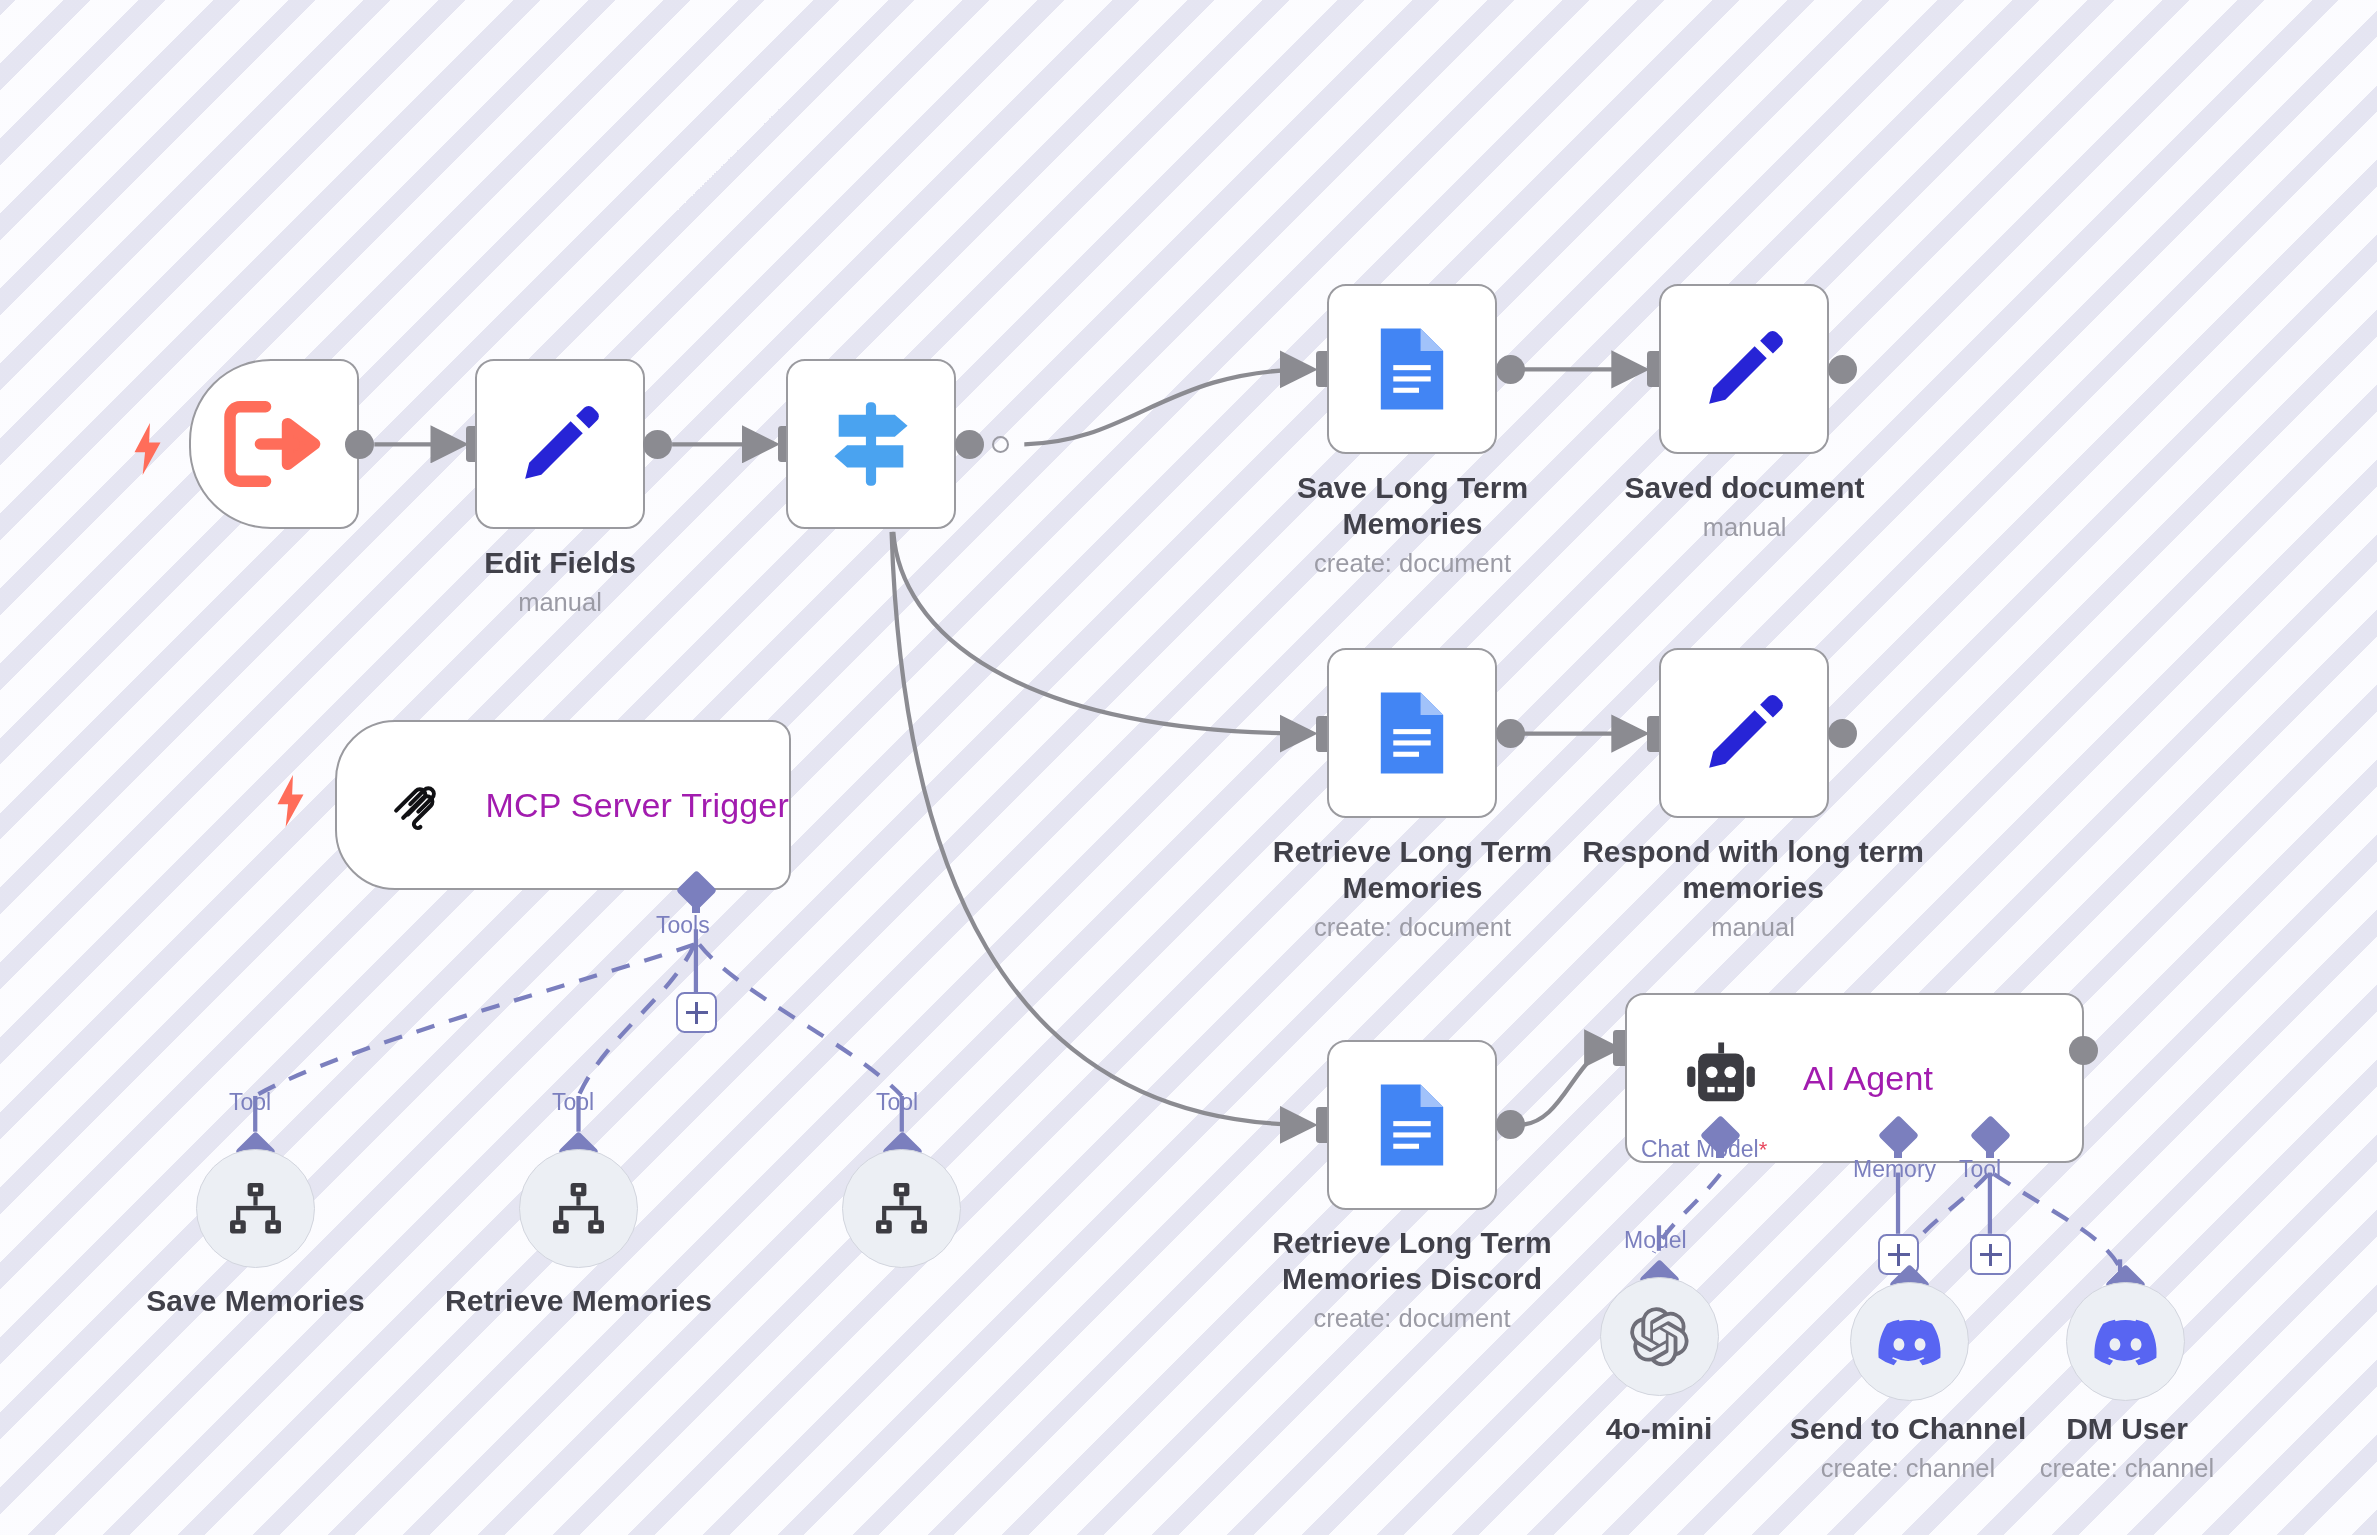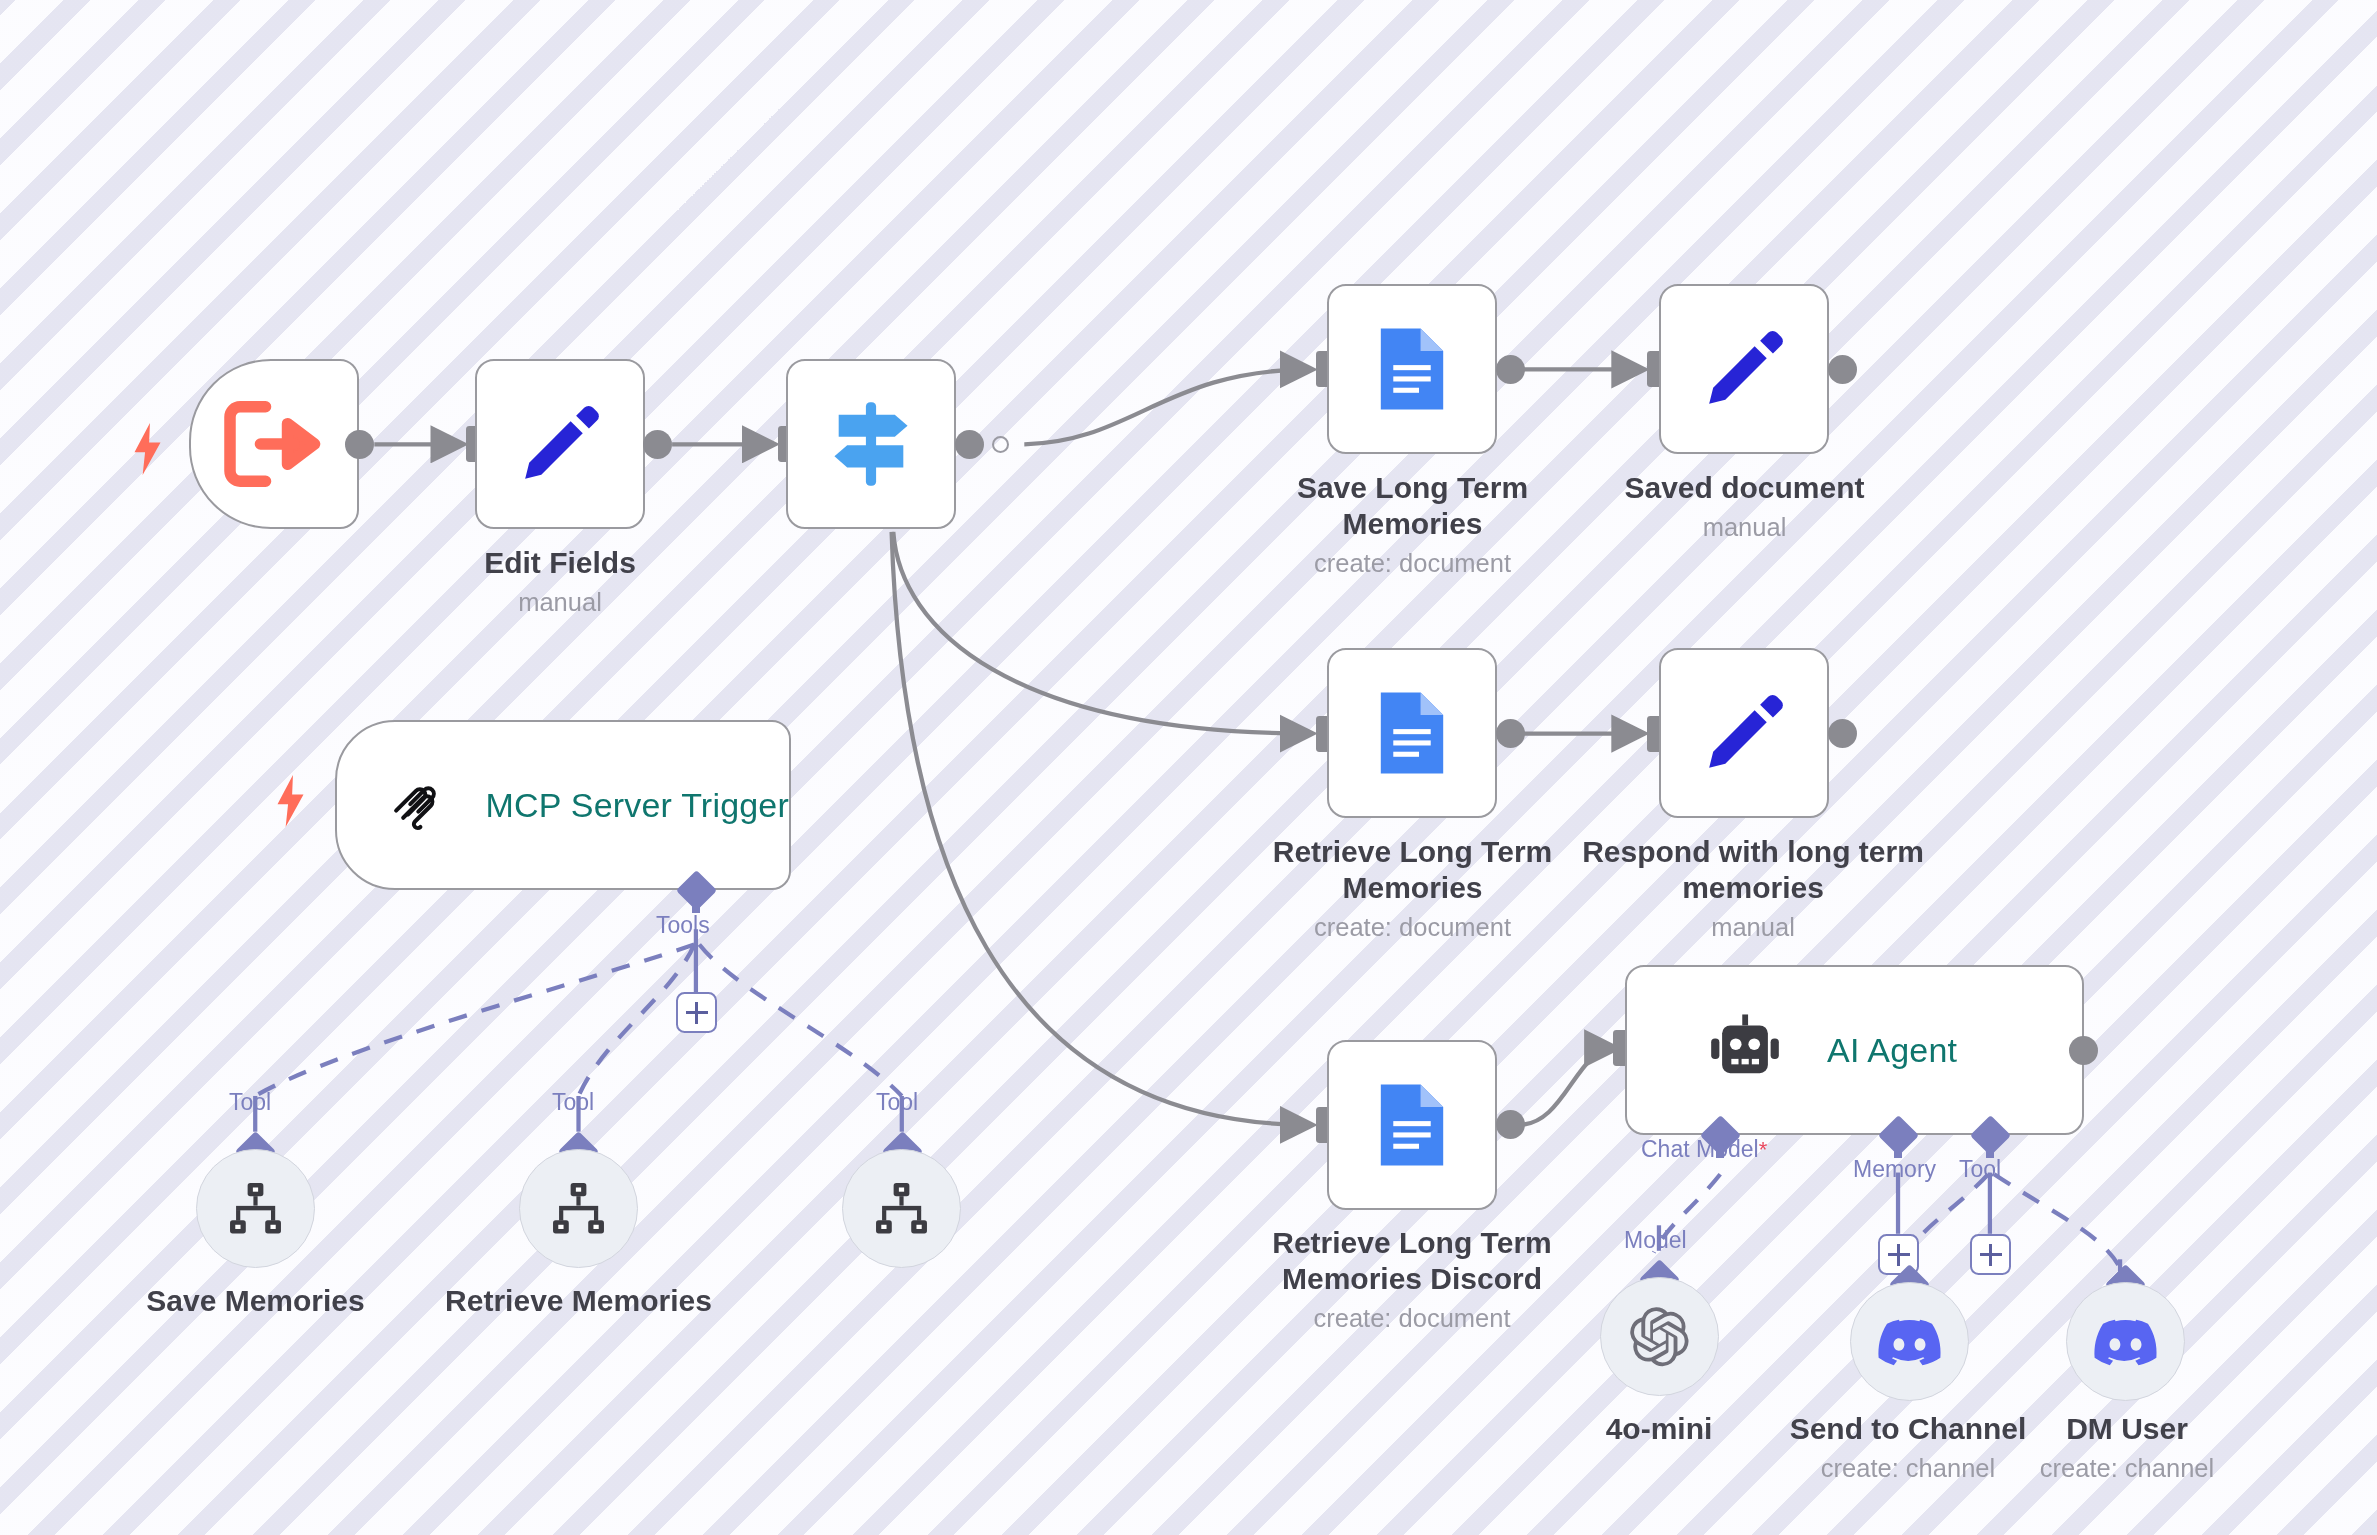--- a/index.html
+++ b/index.html
@@ -28,22 +28,22 @@
   .node.sq{width:170px;height:170px;}
   .node.trigger{
     border-top-left-radius:82px;border-bottom-left-radius:82px;
     border-top-right-radius:19px;border-bottom-right-radius:19px;
   }
   .node.pill{
     border-top-left-radius:60px;border-bottom-left-radius:60px;
     border-top-right-radius:19px;border-bottom-right-radius:19px;
     justify-content:flex-start;padding-left:53px;gap:39px;
   }
-  .node.wide{justify-content:flex-start;padding-left:77px;gap:41px;border-radius:19px;}
-  .node-title-in{font-size:34px;color:#0f766e;letter-spacing:0.2px;white-space:nowrap;}
+  .node.wide{justify-content:flex-start;padding-left:53px;gap:41px;border-radius:19px;margin-top:28px;}
+  .node-title-in{font-size:34px;color:#a21caf;letter-spacing:0.2px;white-space:nowrap;}
 
   
   .subnode{
     position:absolute;width:119px;height:119px;border-radius:50%;
     background:#eceff4;border:1.7px solid #d2d5de;box-sizing:border-box;
     display:flex;align-items:center;justify-content:center;
   }
 
   
   .caption{position:absolute;text-align:center;pointer-events:none;}

